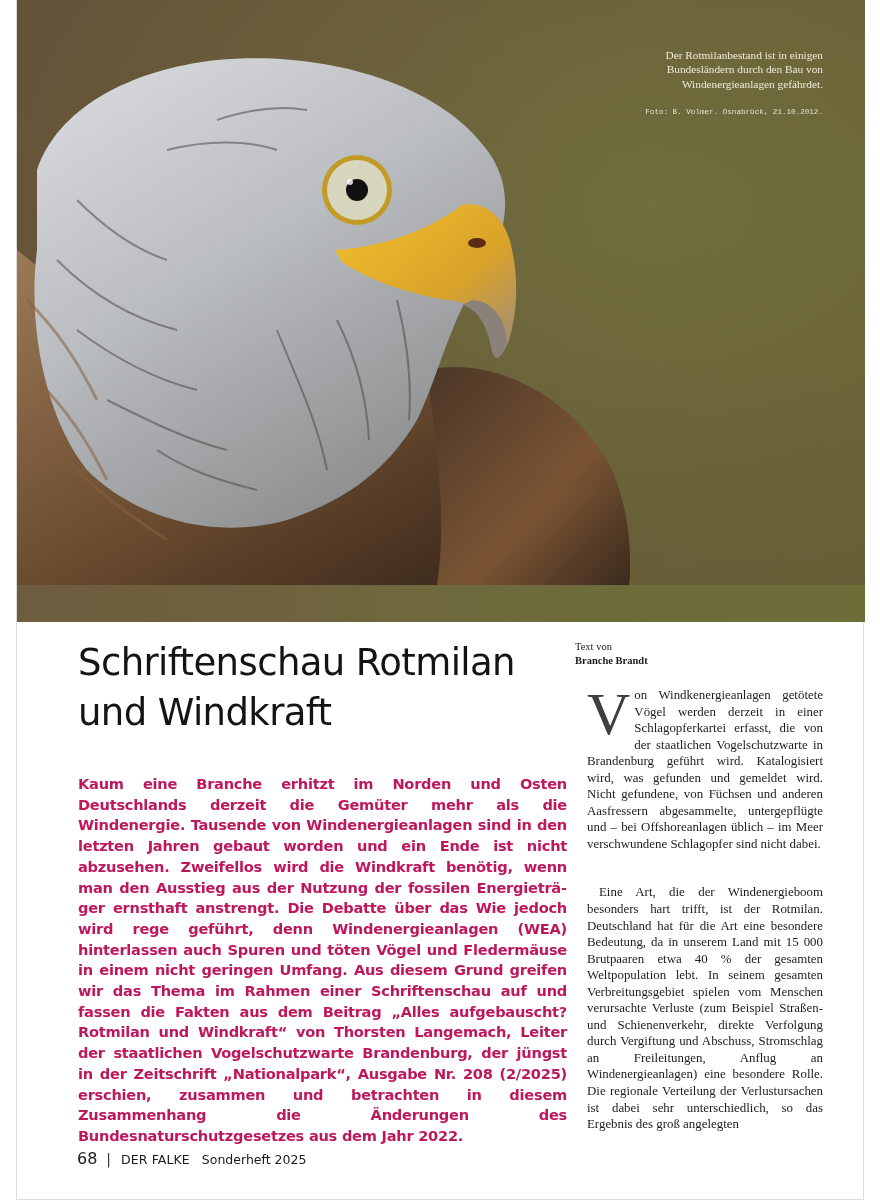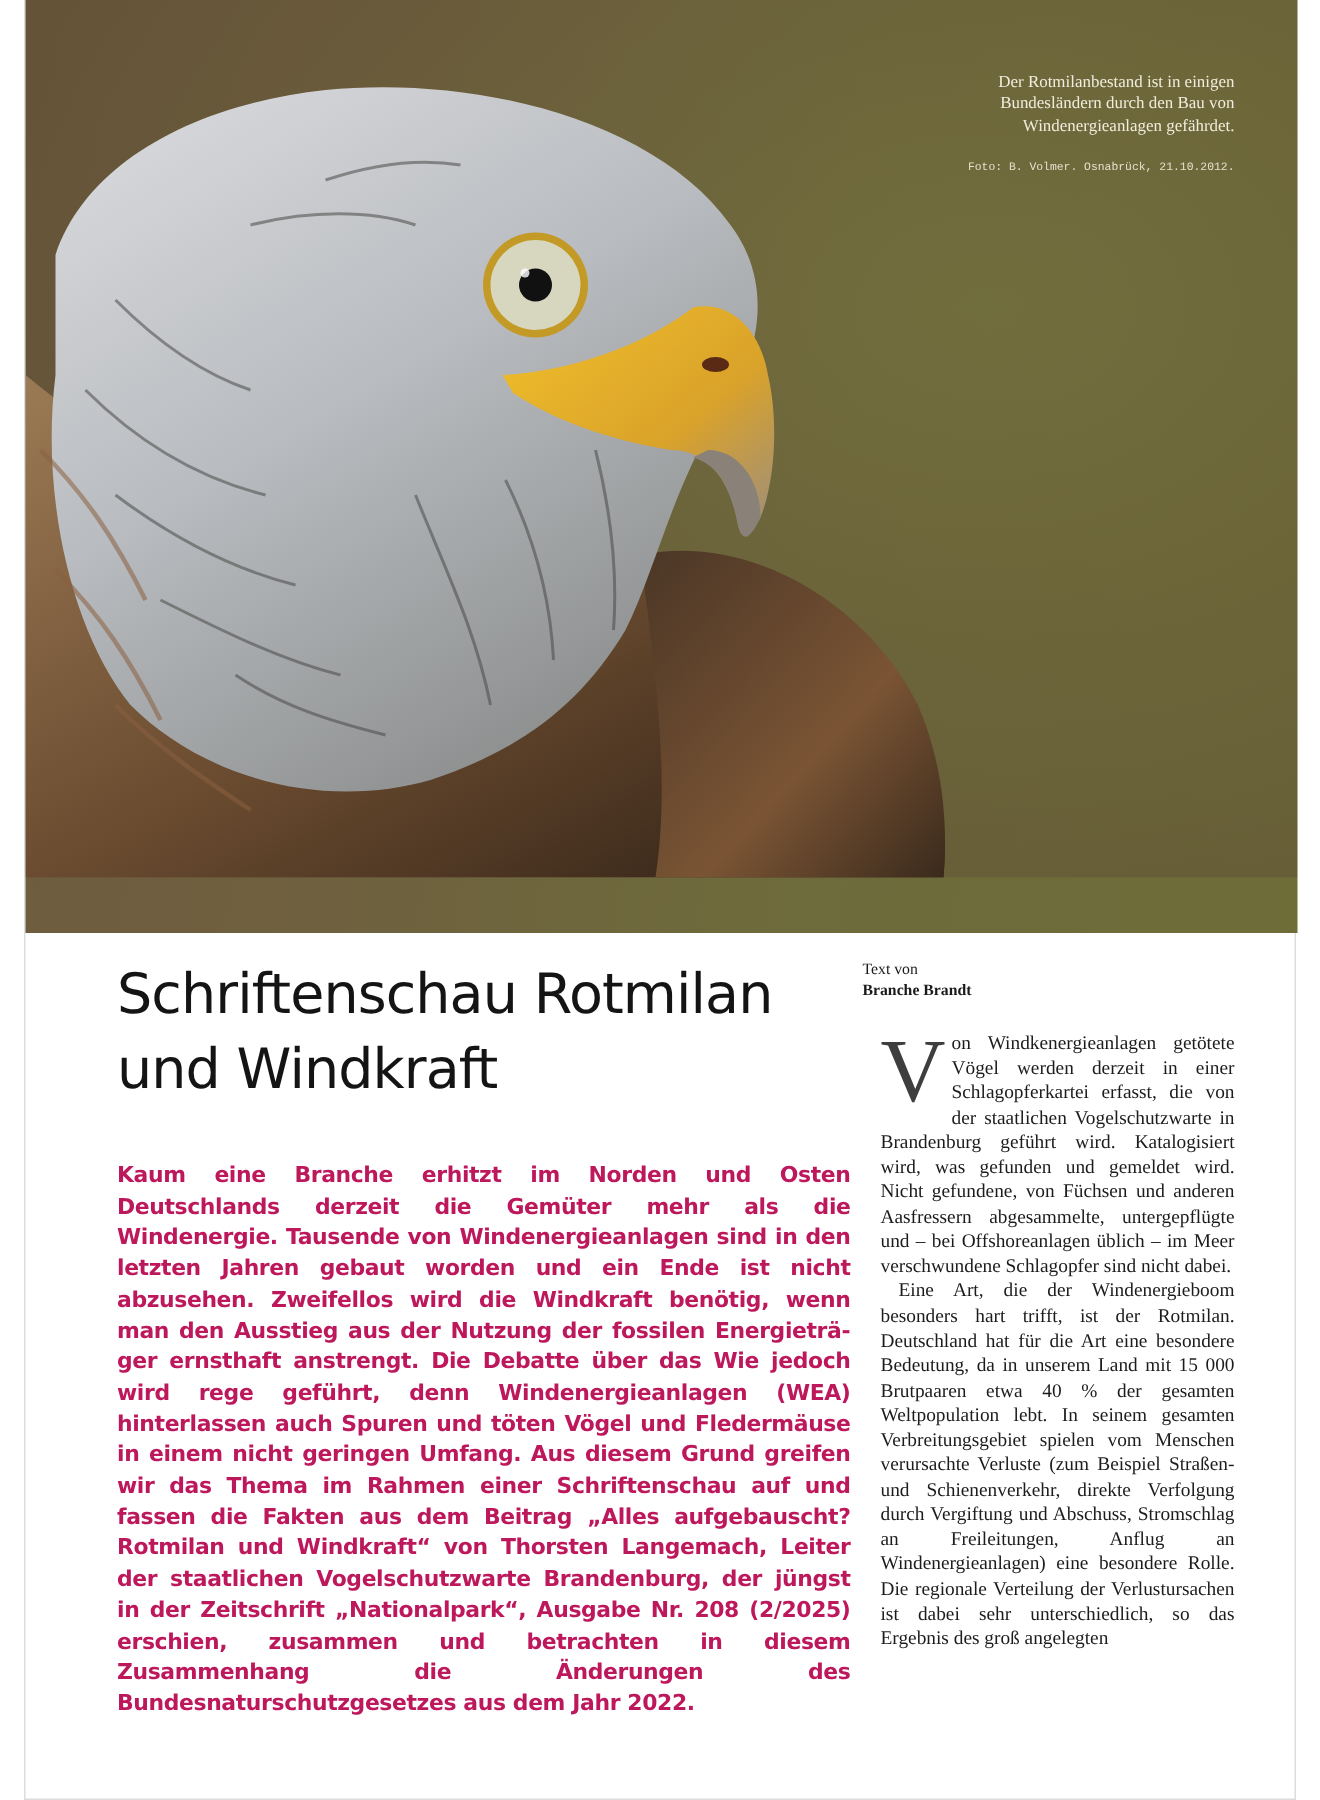--- a/index.html
+++ b/index.html
@@ -48,21 +48,21 @@
     }
     .byline .author { font-weight: bold; }
 
     
     .body-col {
       position: absolute; left: 570px; top: 687px; width: 236px;
       font-family: "Liberation Serif", serif; font-size: 12.9px; line-height: 16.55px;
       color: #1c1c1c; text-align: justify; hyphens: manual;
     }
     .body-col p { text-indent: 0; }
-    .body-col p + p { text-indent: 12px; }
+    .body-col p + p { text-indent: 12px; margin-top: 32px; }
     .dropcap {
       float: left; font-family: "Liberation Serif", serif;
       font-size: 60px; line-height: 46px; height: 46px; margin: 4px 4px 0 0; color: #3e3e3e;
     }
 
     
     .footer {
       position: absolute; left: 60px; top: 1149px;
       font-family: "DejaVu Sans", sans-serif; color: #1a1a1a;
       display: flex; align-items: baseline; gap: 0;
@@ -157,13 +157,19 @@
   <div class="byline">
     <div>Text von</div>
     <div class="author">Branche Brandt</div>
   </div>
 
   <div class="body-col">
     <p><span class="dropcap">V</span><span>on Windkenergieanlagen getötete Vögel werden derzeit in einer Schlagopferkartei erfasst, die von der staatlichen Vogelschutzwarte in Bran­denburg geführt wird. Katalogisiert wird, was gefunden und gemeldet wird. Nicht gefundene, von Füchsen und anderen Aas­fressern abgesammelte, untergepflügte und – bei Offshoreanlagen üblich – im Meer verschwundene Schlagopfer sind nicht dabei.</span></p>
     <p>Eine Art, die der Windenergieboom besonders hart trifft, ist der Rotmilan. Deutschland hat für die Art eine beson­dere Bedeutung, da in unserem Land mit 15 000 Brutpaaren etwa 40 % der gesamten Weltpopulation lebt. In seinem gesamten Verbreitungsgebiet spielen vom Menschen verursachte Verluste (zum Beispiel Stra­ßen- und Schienenverkehr, direkte Ver­folgung durch Vergiftung und Abschuss, Stromschlag an Freileitungen, Anflug an Windenergieanlagen) eine besondere Rolle. Die regionale Verteilung der Ver­lustursachen ist dabei sehr unterschied­lich, so das Ergebnis des groß angelegten</p>
   </div>
 
+  <div class="footer">
+    <span class="page-no">68</span>
+    <span class="sep">|</span>
+    <span class="mag">DER FALKE</span>
+    <span class="issue">Sonderheft 2025</span>
+  </div>
 </div>
 
 </body></html>

